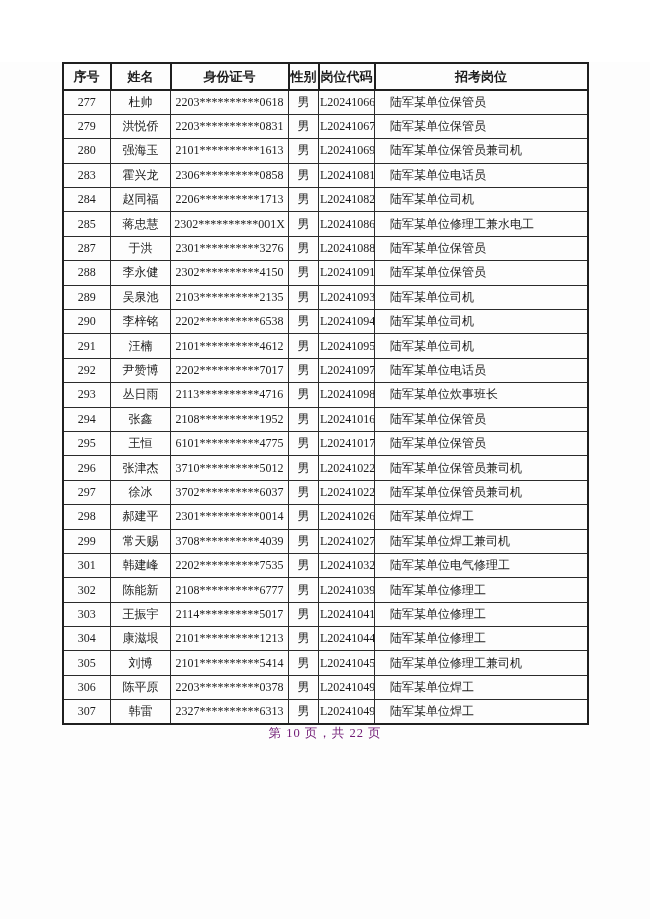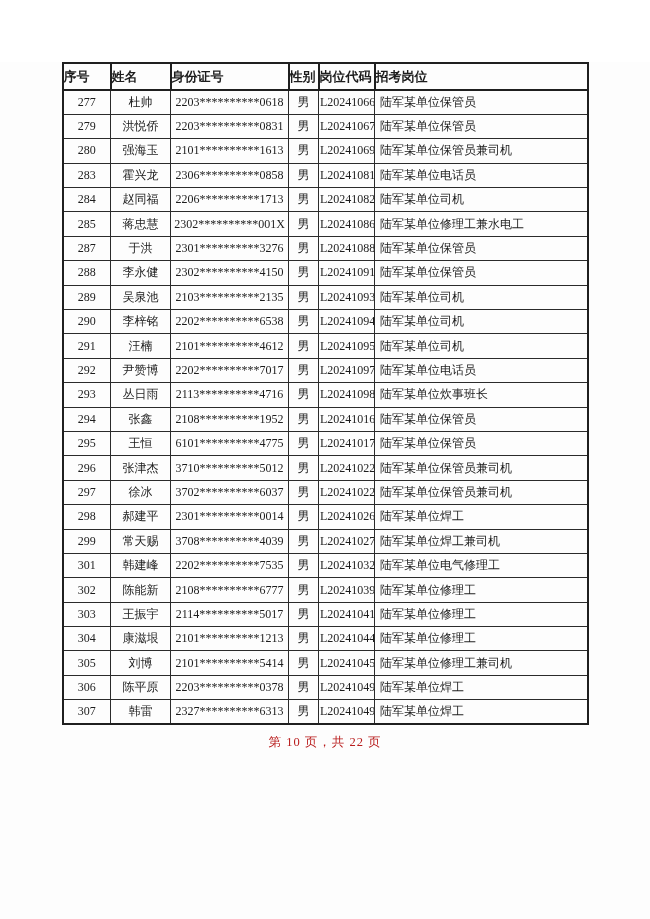--- a/index.html
+++ b/index.html
@@ -23,45 +23,44 @@
     width: 525px;
     margin: 62px auto 0 auto;
     border: 2px solid #1f1f1f;
     background: #fdfdfd;
   }
   table.roster th {
     border: 2px solid #1f1f1f;
     font-size: 13px;
     font-weight: bold;
     height: 27px;
-    text-align: left;
+    text-align: center;
     vertical-align: middle;
     white-space: nowrap;
     overflow: hidden;
   }
   table.roster td {
     border: 1px solid #2b2b2b;
     font-size: 12px;
     height: 24.4px;
     text-align: center;
     vertical-align: middle;
     white-space: nowrap;
     overflow: hidden;
     padding: 0 1px;
   }
   table.roster td.pos {
     text-align: left;
-    padding-left: 5px;
+    padding-left: 15px;
   }
   .footer {
-    margin-top: 9px;
     text-align: center;
     font-size: 12.5px;
     letter-spacing: 1px;
-    color: #b91c1c;
+    color: #701a75;
   }
 </style>
 </head>
 <body>
 
 <div class="page">
 
   <table class="roster">
     <colgroup>
       <col style="width:48px">

